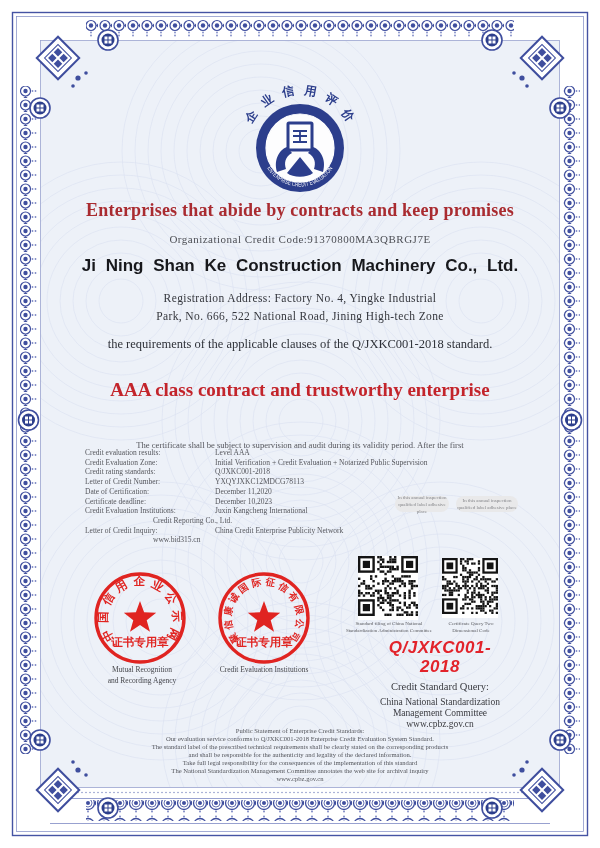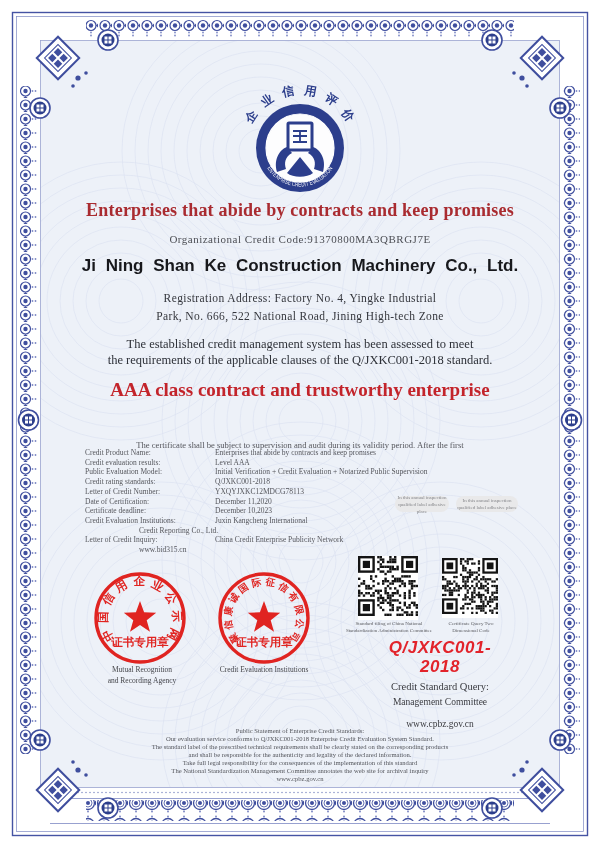--- a/index.html
+++ b/index.html
@@ -27,21 +27,21 @@
   #company-name{top:256px;font-size:17px;font-weight:bold;color:#17181c;word-spacing:5px;z-index:2;}
   #address{top:289px;font-size:11.5px;line-height:18px;color:#34363c;letter-spacing:.4px;z-index:2;}
   #assessment{top:336px;font-size:12.5px;line-height:16px;color:#2e3138;z-index:2;}
   #grade-title{top:379px;font-size:19px;font-weight:bold;color:#c3242b;z-index:2;}
   #supervision-note{top:438px;font-size:8.6px;line-height:15px;color:#55565c;z-index:2;}
 
   #details{left:85px;top:448px;width:470px;font-size:7.5px;line-height:9.7px;color:#55565c;z-index:2;}
   .drow{white-space:nowrap;}
   .dlabel{display:inline-block;width:130px;white-space:nowrap;vertical-align:top;}
   .dvalue{white-space:nowrap;}
-  .dvalue2{display:block;margin-left:54px;white-space:nowrap;}
+  .dvalue2{display:block;margin-left:68px;white-space:nowrap;}
 
   .pill{
     top:496px;height:16px;background:#e9e9ea;border-radius:8px;z-index:2;
     color:#85868a;font-size:5px;line-height:7px;text-align:center;
     display:flex;flex-direction:column;justify-content:center;
   }
   #pill-1{left:395px;width:54px;}
   #pill-2{left:456px;width:62px;}
 
   .stamp{top:570px;z-index:3;}
@@ -179,32 +179,30 @@
 </svg>
 
 <div id="cert-title" class="abs center serif">Enterprises that abide by contracts and keep promises</div>
 <div id="org-code" class="abs center mono">Organizational Credit Code:91370800MA3QBRGJ7E</div>
 <div id="company-name" class="abs center">Ji Ning Shan Ke Construction Machinery Co., Ltd.</div>
 <div id="address" class="abs center mono">
   <div>Registration Address: Factory No. 4, Yingke Industrial</div>
   <div>Park, No. 666, 522 National Road, Jining High-tech Zone</div>
 </div>
 <div id="assessment" class="abs center serif">
-  <div>The established credit management system has been assessed to meet</div>
   <div>the requirements of the applicable clauses of the Q/JXKC001-2018 standard.</div>
 </div>
 <div id="grade-title" class="abs center serif">AAA class contract and trustworthy enterprise</div>
 <div id="supervision-note" class="abs center mono">
   <div>The certificate shall be subject to supervision and audit during its validity period. After the first</div>
 </div>
 
 <div id="details" class="abs mono">
-  <div class="drow"><span class="dlabel">Credit Product Name:</span><span class="dvalue">Enterprises that abide by contracts and keep promises</span></div>
   <div class="drow"><span class="dlabel">Credit evaluation results:</span><span class="dvalue">Level AAA</span></div>
-  <div class="drow"><span class="dlabel">Public Evaluation Model:</span><span class="dvalue">Initial Verification + Credit Evaluation + Notarized Public Supervision</span></div>
+  <div class="drow"><span class="dlabel">Credit Evaluation Zone:</span><span class="dvalue">Initial Verification + Credit Evaluation + Notarized Public Supervision</span></div>
   <div class="drow"><span class="dlabel">Credit rating standards:</span><span class="dvalue">Q/JXKC001-2018</span></div>
   <div class="drow"><span class="dlabel">Letter of Credit Number:</span><span class="dvalue">YXQYJXKC12MDCG78113</span></div>
   <div class="drow"><span class="dlabel">Date of Certification:</span><span class="dvalue">December 11,2020</span></div>
   <div class="drow"><span class="dlabel">Certificate deadline:</span><span class="dvalue">December 10,2023</span></div>
   <div class="drow"><span class="dlabel">Credit Evaluation Institutions:</span><span class="dvalue">Juxin Kangcheng International</span><span class="dvalue2">Credit Reporting Co., Ltd.</span></div>
   <div class="drow"><span class="dlabel">Letter of Credit Inquiry:</span><span class="dvalue">China Credit Enterprise Publicity Network</span><span class="dvalue2">www.bid315.cn</span></div>
 </div>
 
 <div id="pill-1" class="abs pill mono">
   <div>In this annual inspection</div>
@@ -647,20 +645,21 @@
   <div>Certificate Query Two</div>
   <div>Dimensional Code</div>
 </div>
 
 <div id="standard-code" class="abs">
   <div>Q/JXKC001-</div>
   <div>2018</div>
 </div>
 <div id="standard-query-label" class="abs mono">Credit Standard Query:</div>
 <div id="standard-query-org" class="abs mono">
+  <div>China National Standardization</div>
   <div>Management Committee</div>
 </div>
 <div id="standard-query-site" class="abs mono">www.cpbz.gov.cn</div>
 
 <div id="public-statement" class="abs center mono">
   <div>Public Statement of Enterprise Credit Standards:</div>
   <div>Our evaluation service conforms to Q/JXKC001-2018 Enterprise Credit Evaluation System Standard.</div>
   <div>The standard label of the prescribed technical requirements shall be clearly stated on the corresponding products</div>
   <div>and shall be responsible for the authenticity and legality of the declared information.</div>
   <div>Take full legal responsibility for the consequences of the implementation of this standard</div>

